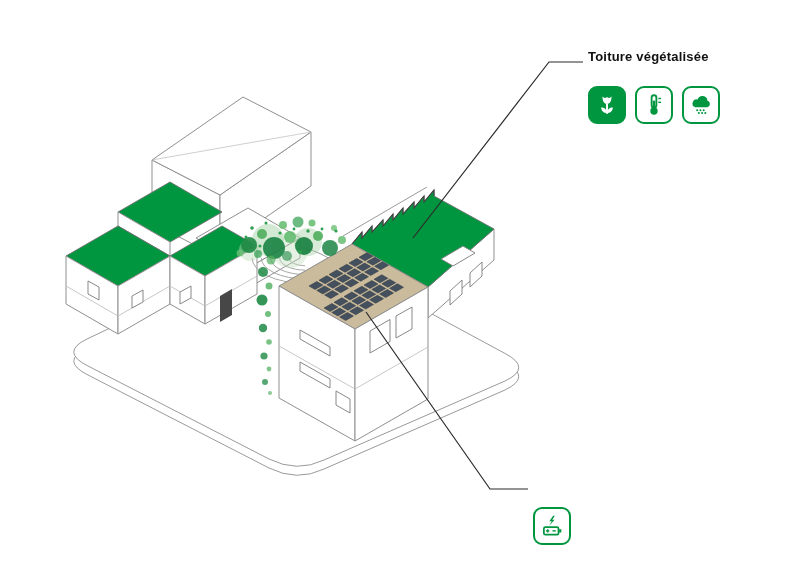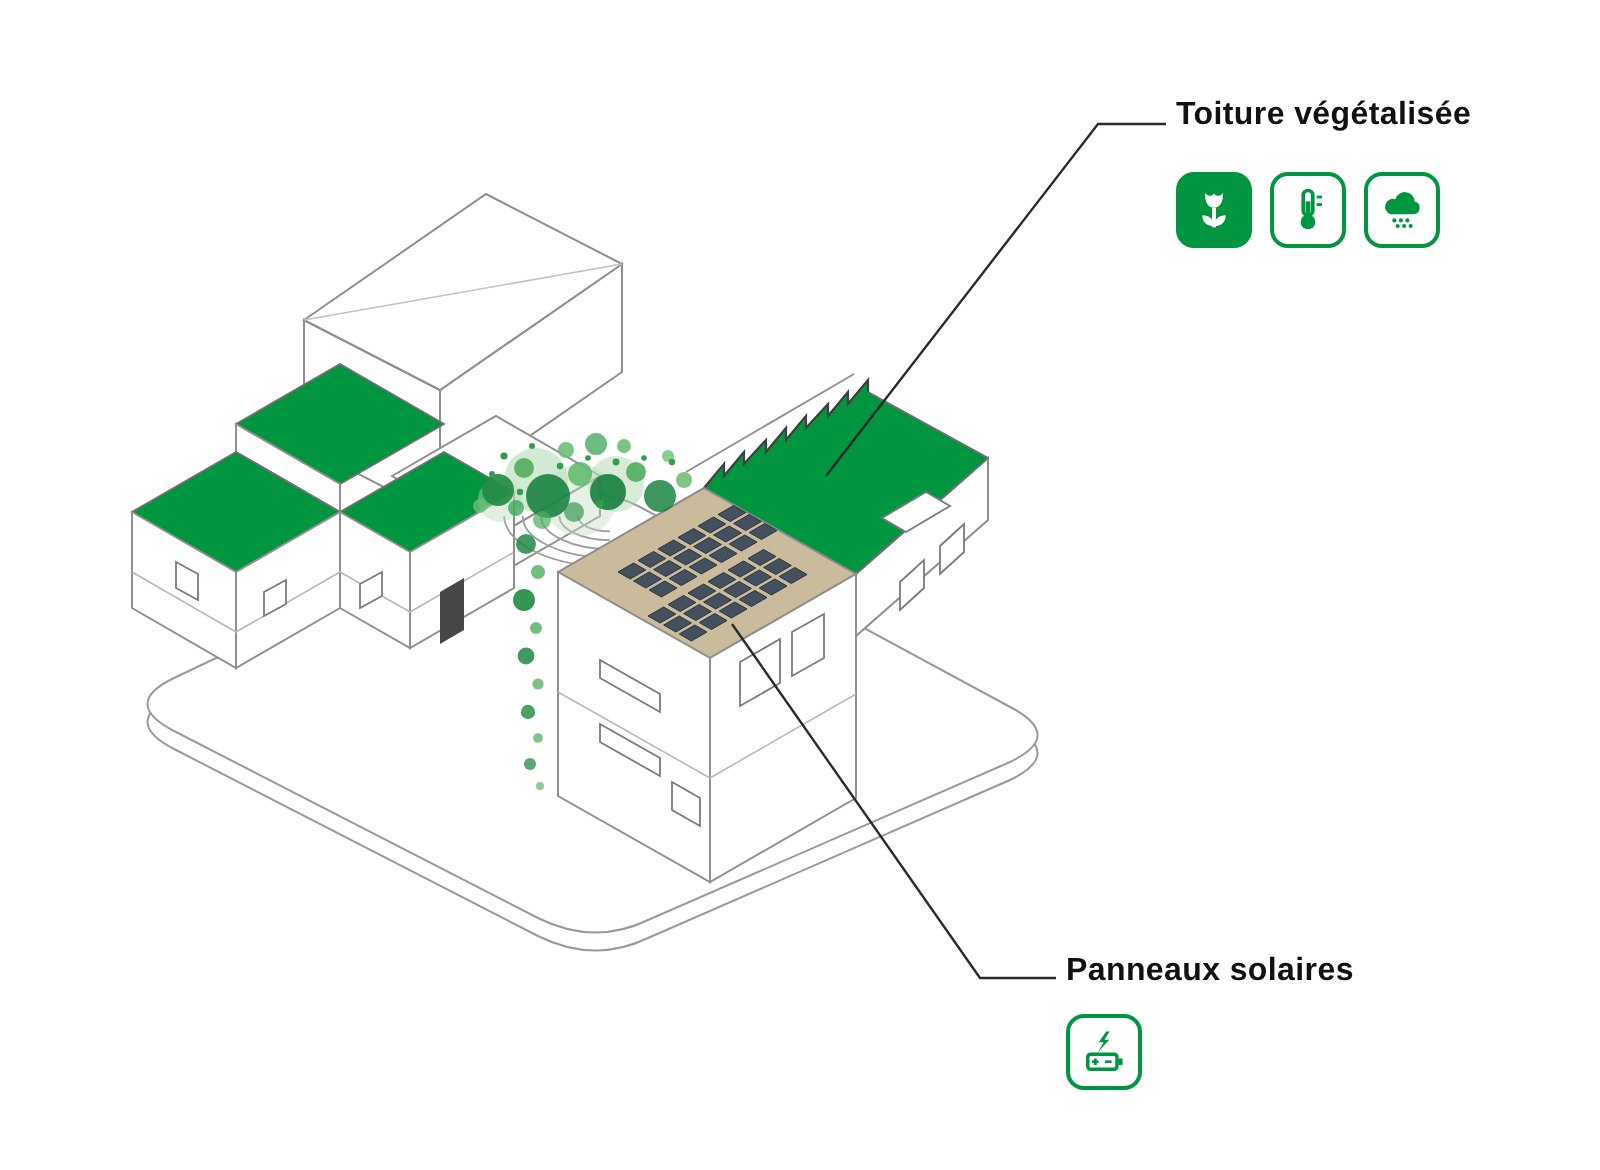--- a/index.html
+++ b/index.html
@@ -2,21 +2,21 @@
 <html><head>
 <meta charset="utf-8">
 <style>
   html,body{margin:0;padding:0;background:#fff;}
   #canvas{
     position:relative;width:800px;height:585px;background:#ffffff;overflow:hidden;
     font-family:"Liberation Sans",sans-serif;
   }
   #scene{position:absolute;left:0;top:0;}
   .callout-label{
-    position:absolute;font-size:16px;font-weight:700;color:#111;letter-spacing:.2px;white-space:nowrap;
+    position:absolute;font-size:13px;font-weight:700;color:#111;letter-spacing:.2px;white-space:nowrap;
   }
   .badge-row{position:absolute;display:flex;gap:9px;}
   .badge{
     width:38px;height:38px;border-radius:9px;box-sizing:border-box;
     display:flex;align-items:center;justify-content:center;background:#fff;border:2px solid #009640;
   }
   .badge.filled{background:#009640;border-color:#009640;}
   
   .wall{fill:#ffffff;stroke:#8f8f8f;stroke-width:1;}
   .roofw{fill:#ffffff;stroke:#8f8f8f;stroke-width:1;}
@@ -225,21 +225,20 @@
         <circle cx="8.5" cy="16.8" r="0.95" fill="#009640"></circle>
         <circle cx="11.5" cy="16.8" r="0.95" fill="#009640"></circle>
         <circle cx="14.5" cy="16.8" r="0.95" fill="#009640"></circle>
         <circle cx="10" cy="19.4" r="0.95" fill="#009640"></circle>
         <circle cx="13" cy="19.4" r="0.95" fill="#009640"></circle>
         <circle cx="16" cy="19.4" r="0.95" fill="#009640"></circle>
       </svg>
     </div>
   </div>
 
-  <div class="callout-label" style="left:533px;top:477px;">Panneaux solaires</div>
 
   <div class="badge-row" style="left:533px;top:507px;">
     <div class="badge">
       <svg width="26" height="26" viewBox="0 0 24 24">
         <path d="M13 2.5 l-3.4 5 h2.2 l-2.6 4.6 5.2 -5.8 h-2.2 l2.4 -3.8 z" fill="#009640"></path>
         <rect x="4.5" y="13" width="13.5" height="7" rx="1.4" fill="none" stroke="#009640" stroke-width="1.6"></rect>
         <rect x="18.6" y="15" width="2" height="3" fill="#009640"></rect>
         <line x1="8" y1="15" x2="8" y2="18" stroke="#009640" stroke-width="1.3"></line>
         <line x1="6.5" y1="16.5" x2="9.5" y2="16.5" stroke="#009640" stroke-width="1.3"></line>
         <line x1="12.5" y1="16.5" x2="15.5" y2="16.5" stroke="#009640" stroke-width="1.3"></line>

